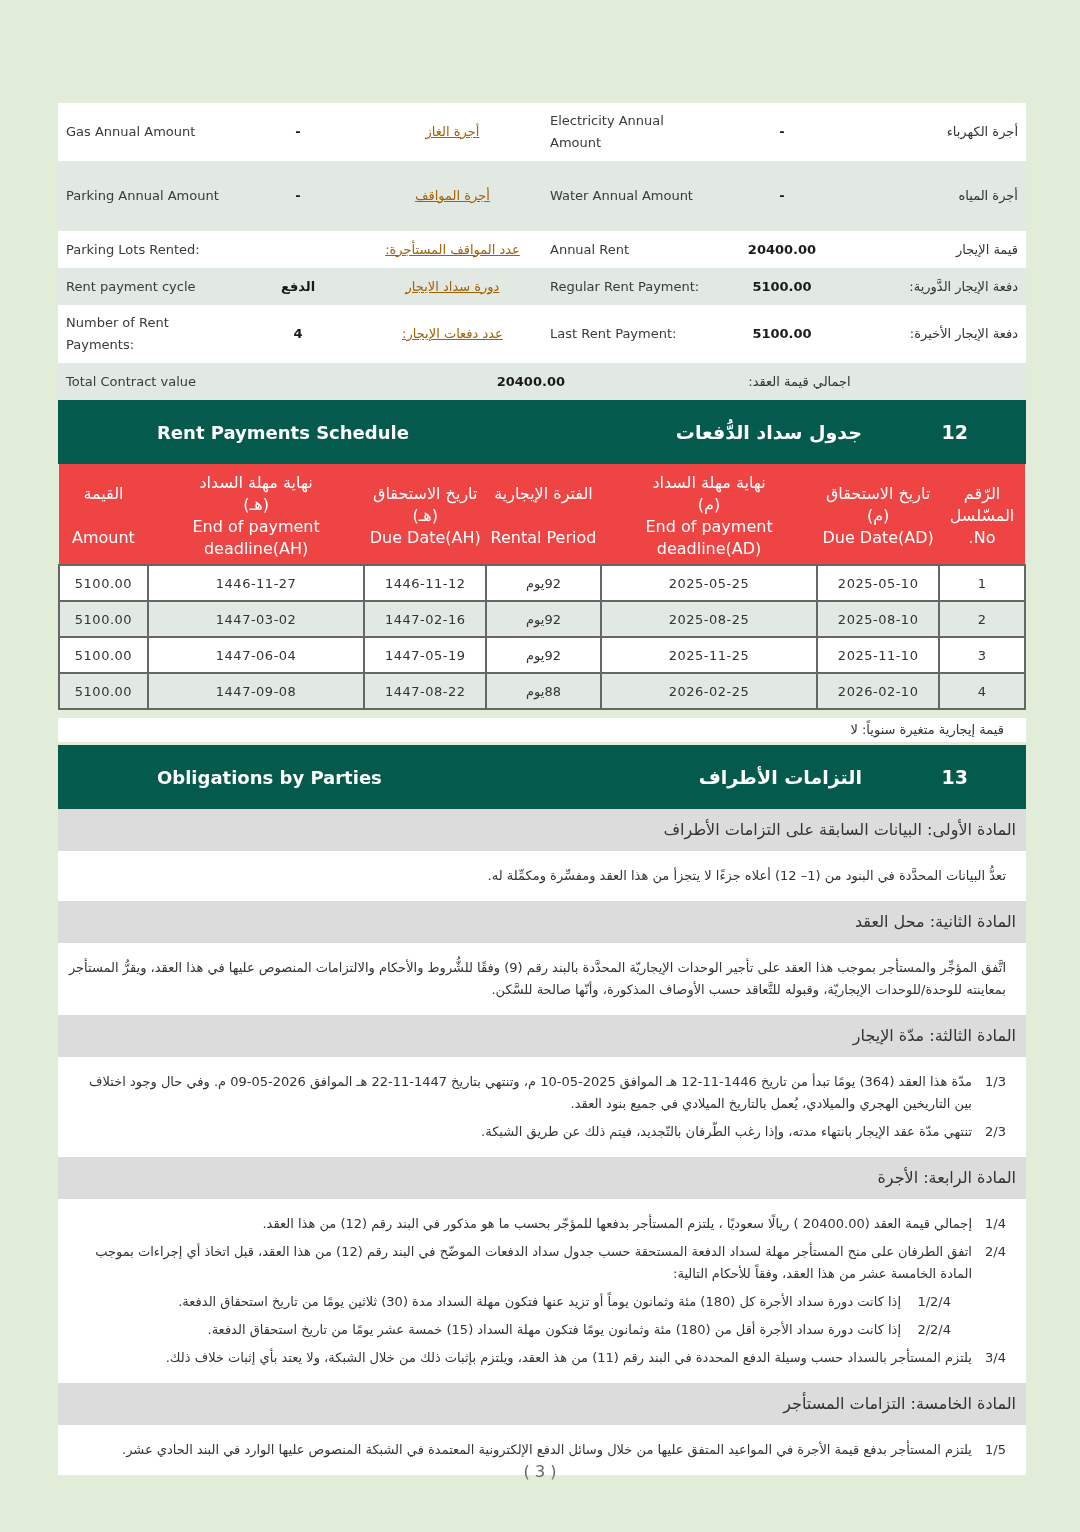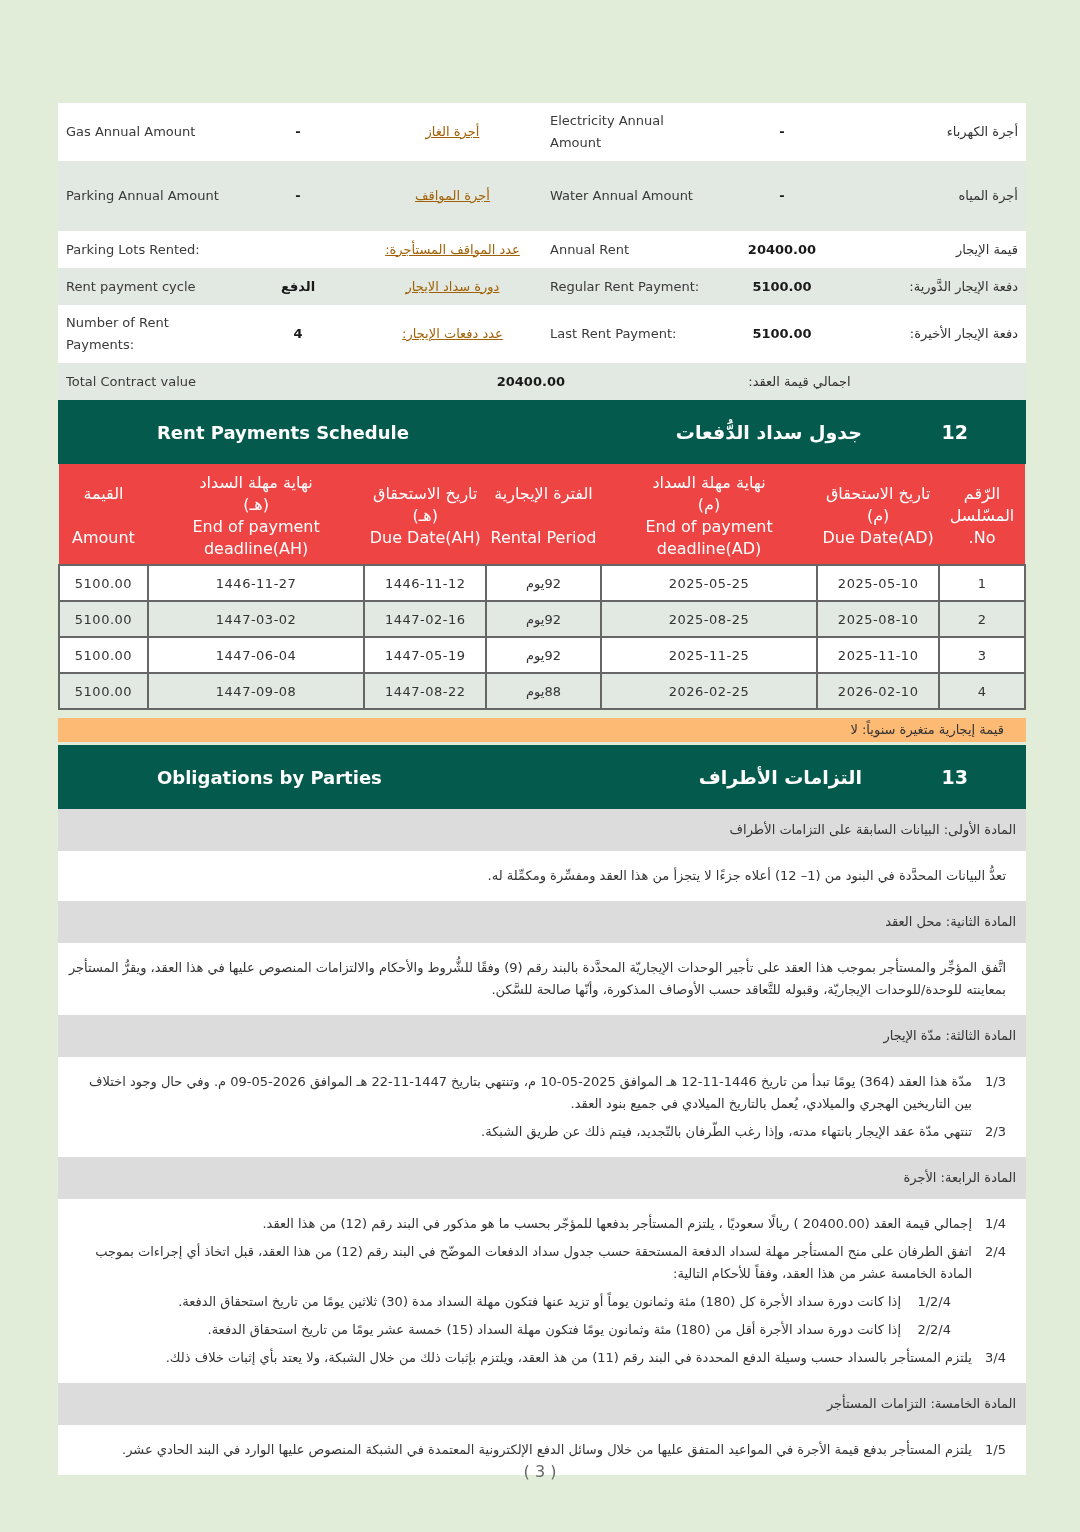--- a/index.html
+++ b/index.html
@@ -47,28 +47,28 @@
     line-height: 22px; padding: 8px 4px 4px; border: 0; text-align: center;
   }
   table.sched td {
     border: 2px solid #666; text-align: center; height: 34px; padding: 0;
     color: #333; font-size: 13px; letter-spacing: 0.5px;
   }
   table.sched tr.odd td { background: #ffffff; }
   table.sched tr.even td { background: #e2e8e2; }
 
   .variable-row {
-    background: #fdba74; margin-top: 8px; height: 24px; line-height: 24px;
+    background: #ffffff; margin-top: 8px; height: 24px; line-height: 24px;
     text-align: right; direction: rtl; padding-right: 22px; font-size: 13px; color: #333;
   }
 
   
   .art-head {
     background: #dcdcdc; height: 42px; line-height: 42px; direction: rtl;
-    padding-right: 10px; font-size: 13px; color: #333;
+    padding-right: 10px; font-size: 16px; color: #333;
   }
   .art-body { background: #fff; direction: rtl; font-size: 13px; color: #333; padding: 8px 20px 8px 10px; }
   .para { line-height: 22px; margin: 6px 0; display: flex; }
   .para .n { min-width: 34px; display: inline-block; }
   .para .t { flex: 1; }
   .para.sub { padding-right: 55px; }
   .para.sub .n { min-width: 50px; }
 
   .page-num {
     position: absolute; top: 1462px; left: 0; width: 1080px; text-align: center;

